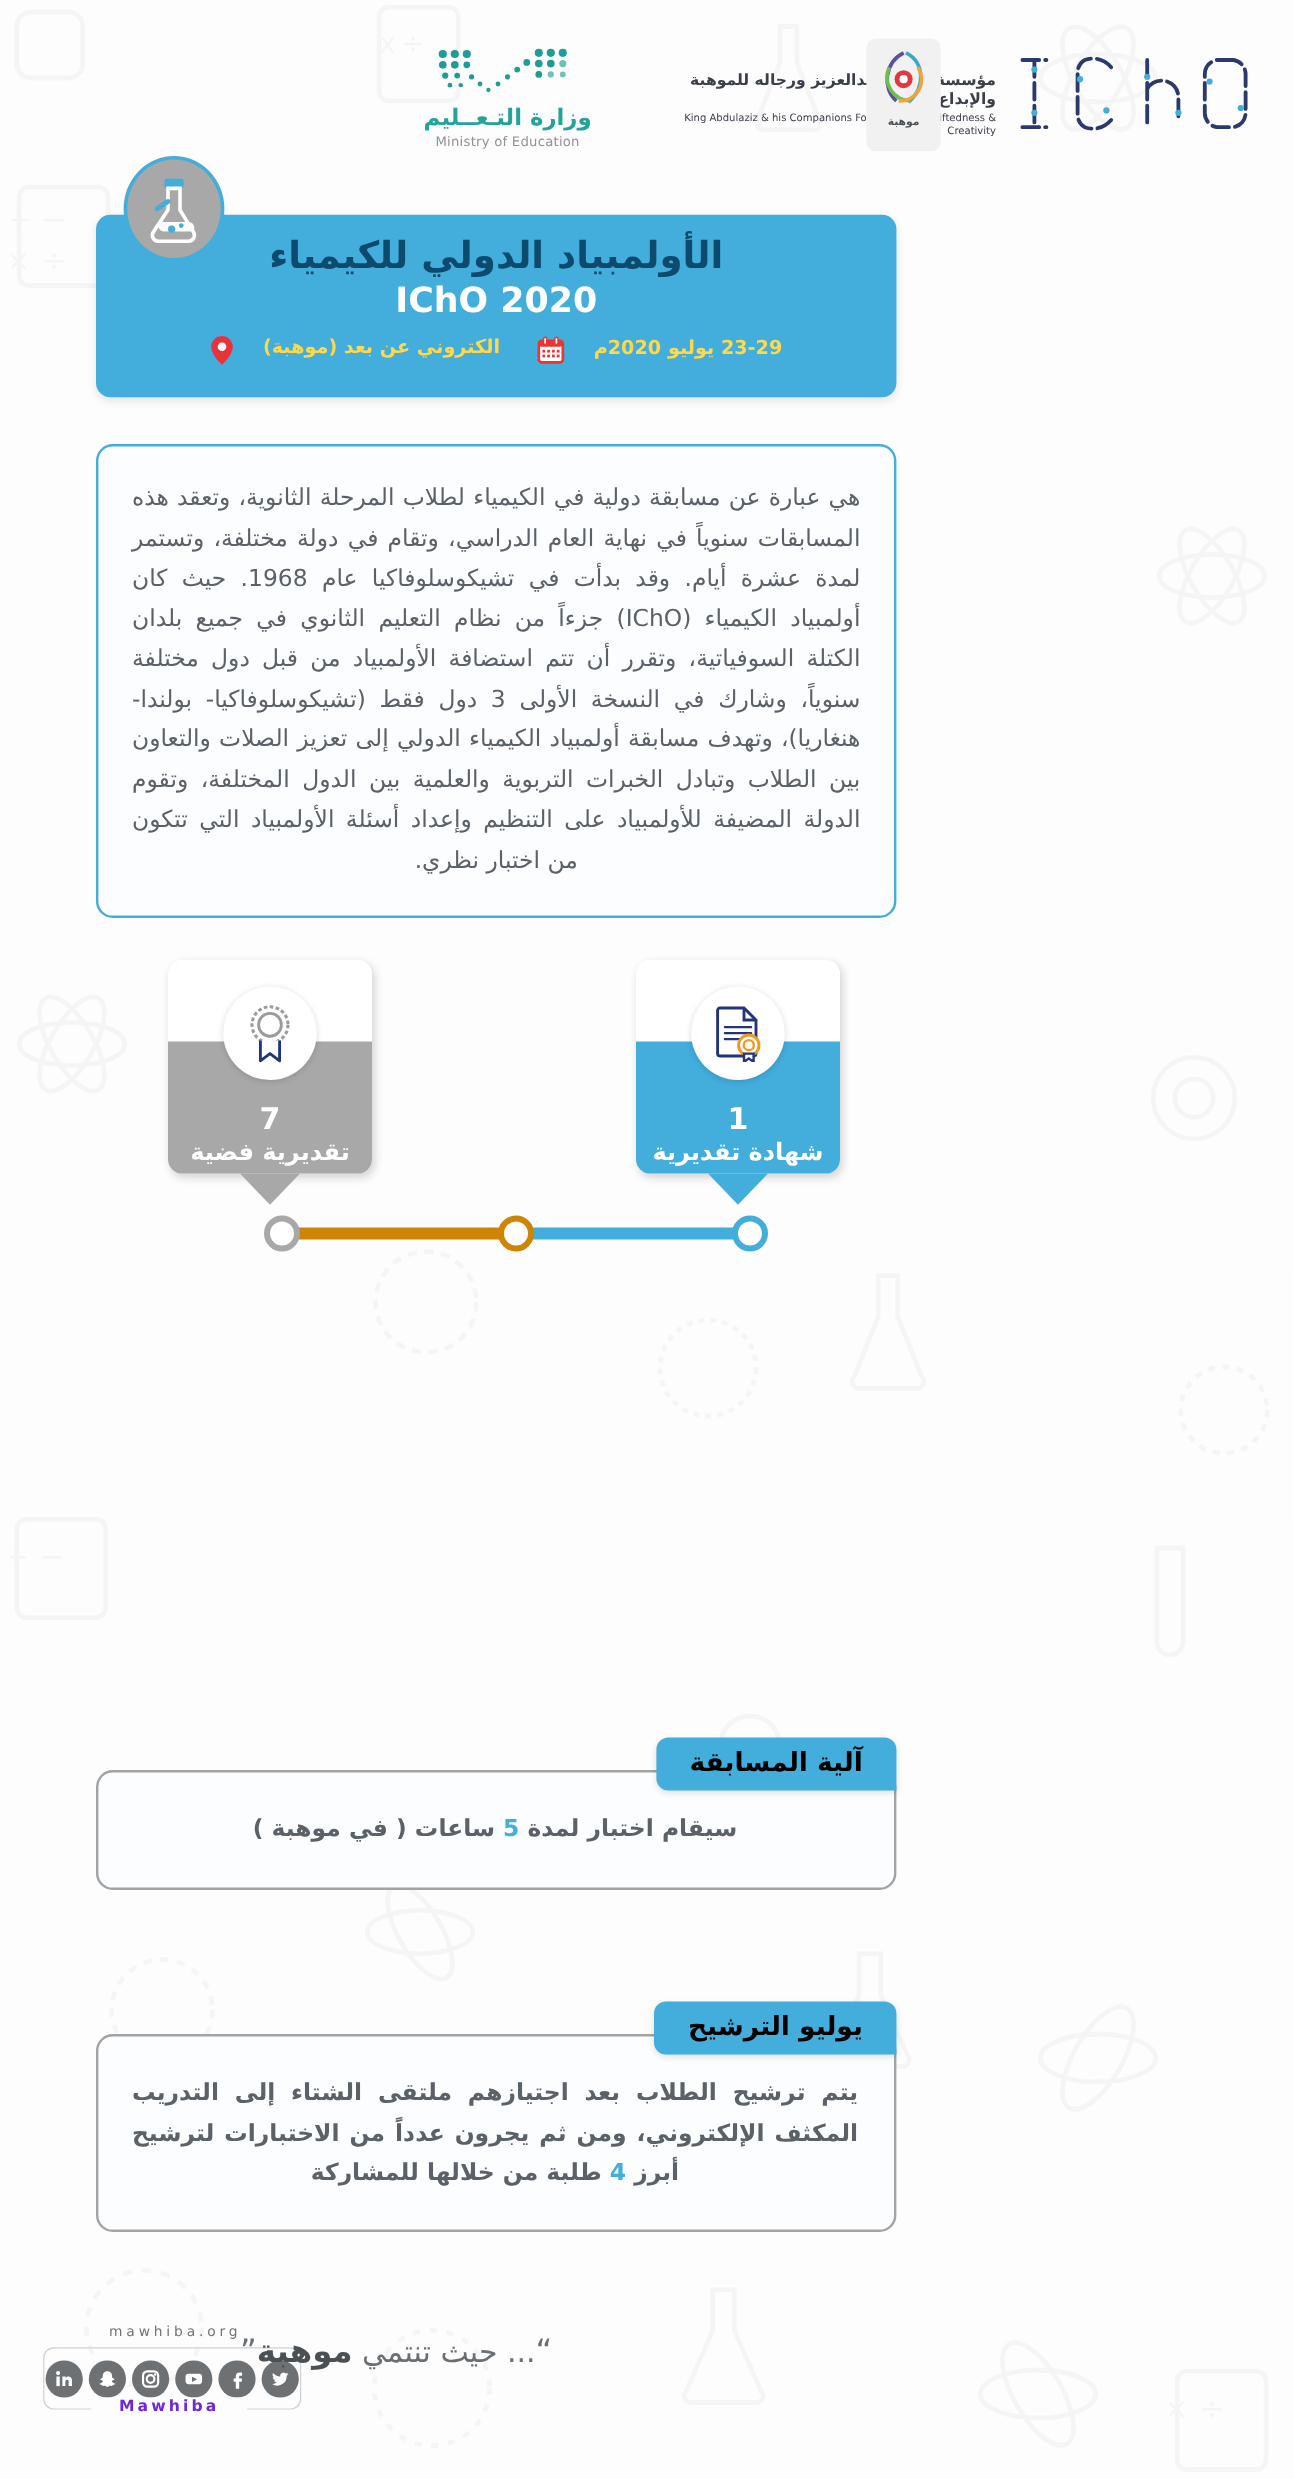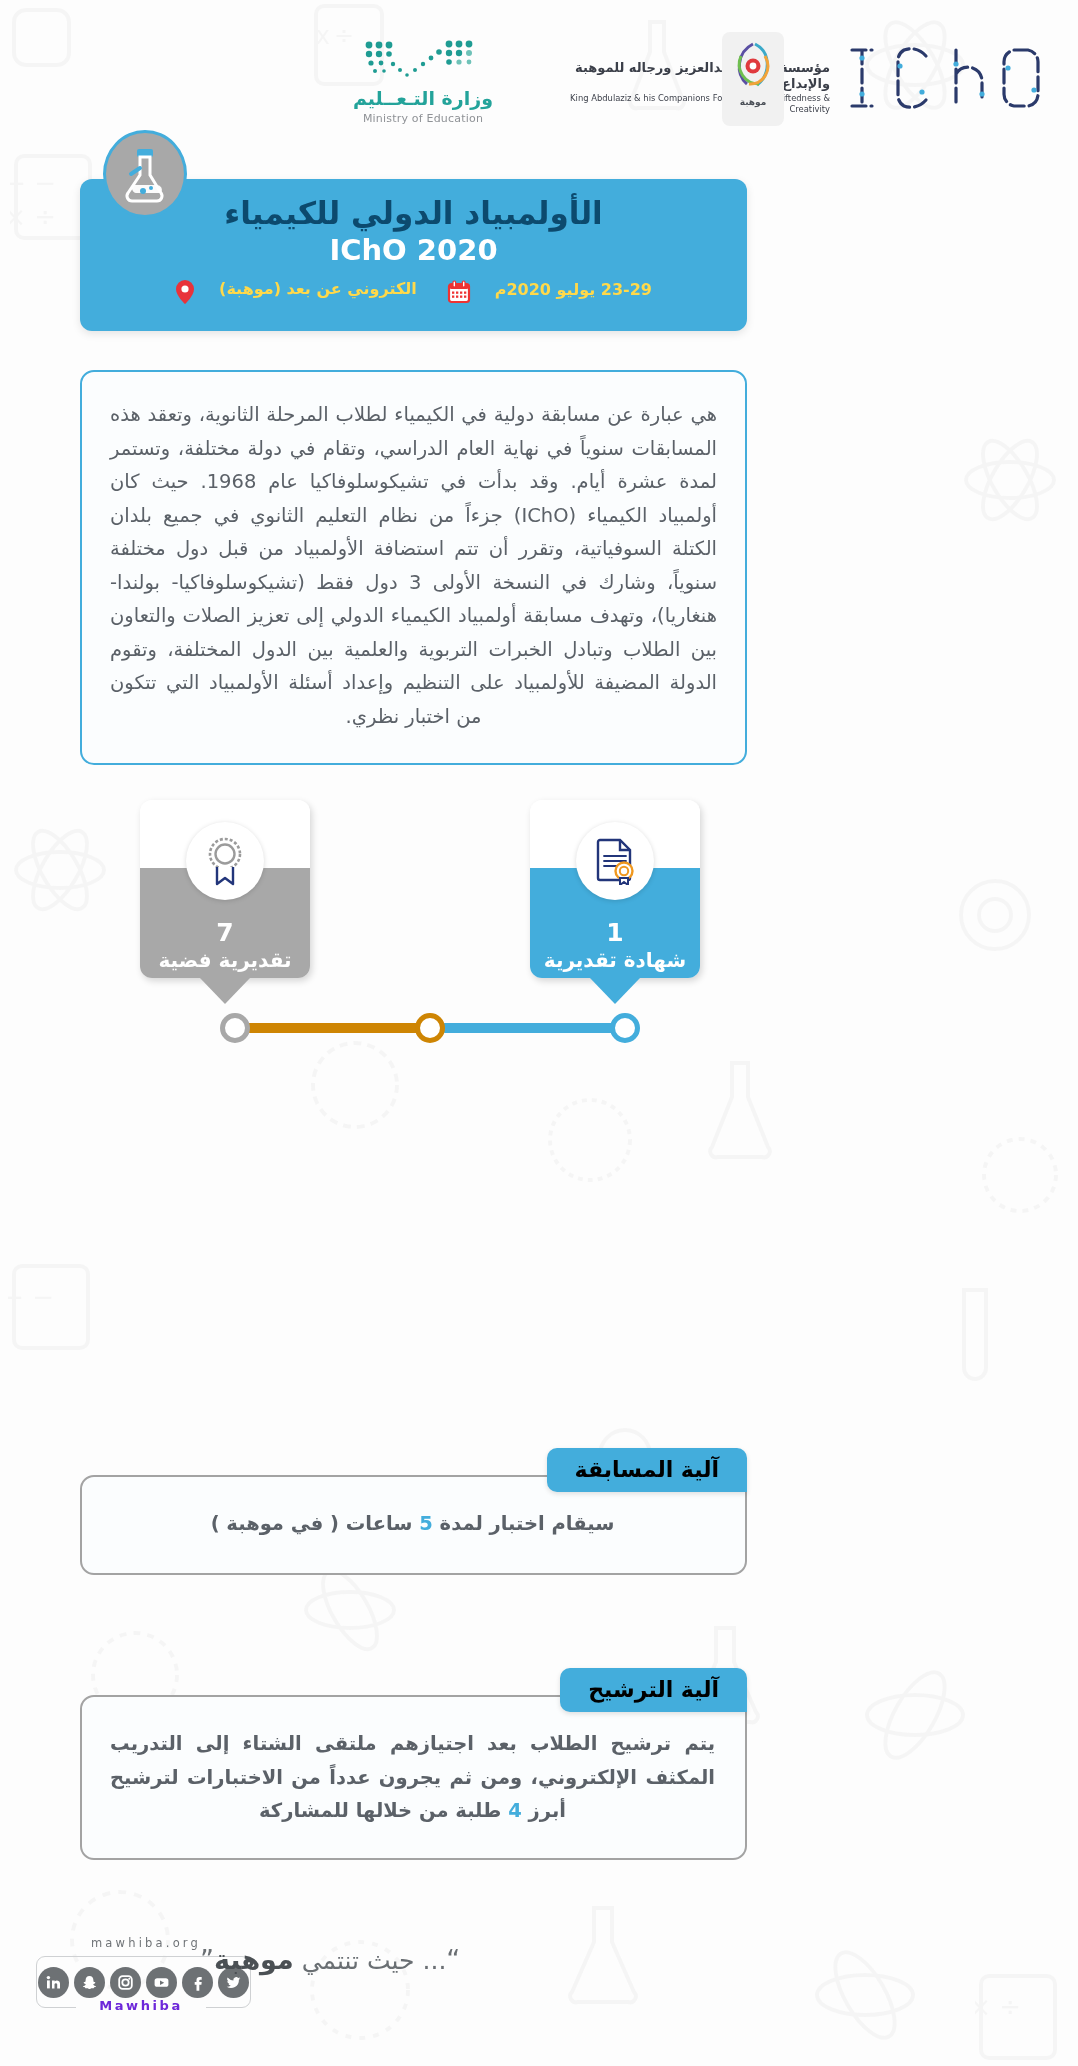--- a/index.html
+++ b/index.html
@@ -607,21 +607,21 @@
   <div class="info-block" style="top:1448px;">
     <div class="info-head">آلية المسابقة</div>
     <div class="info-body" style="min-height:100px;">
       <div class="info-text">
         <span>سيقام اختبار لمدة </span><span class="hl">5</span><span> ساعات ( في موهبة )</span>
       </div>
     </div>
   </div>
 
   <div class="info-block" style="top:1668px;">
-    <div class="info-head">آلية الترشيح</div>
+    <div class="info-head">يوليو الترشيح</div>
     <div class="info-body" style="min-height:165px;">
       <div class="info-text">
         <span>يتم ترشيح الطلاب بعد اجتيازهم ملتقى الشتاء إلى التدريب المكثف الإلكتروني، ومن ثم يجرون عدداً من الاختبارات لترشيح أبرز </span><span class="hl">4</span><span> طلبة من خلالها للمشاركة</span>
       </div>
     </div>
   </div>
 
   <div class="footer">
     <div class="mawhiba-url">mawhiba.org</div>
     <div class="social-box">

